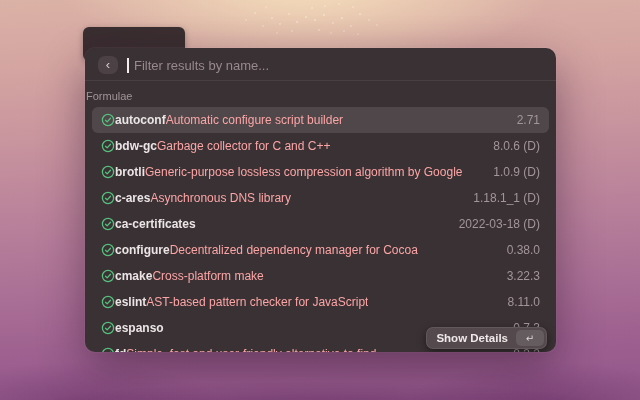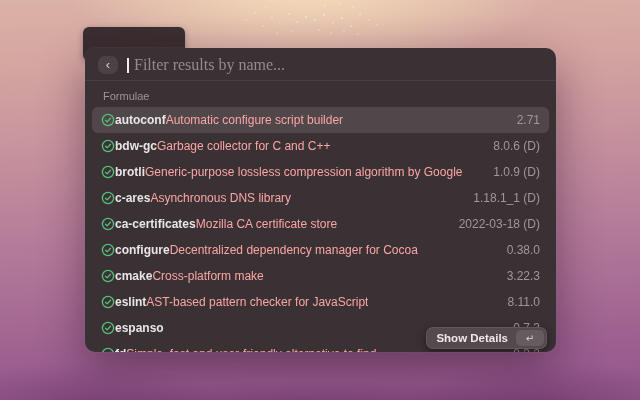--- a/index.html
+++ b/index.html
@@ -57,26 +57,26 @@
   }
   .searchbar{height:30px;display:flex;align-items:center;gap:9px;padding:2px 13px 0 13px;}
   .back-btn{
     width:20px;height:18px;border-radius:7px;background:#4c4245;flex:0 0 auto;
     display:flex;align-items:center;justify-content:center;cursor:pointer;
   }
   .back-btn .chev{font-size:13px;line-height:1;color:#d8cfd1;margin-top:-2px;}
   .caret{width:2px;height:15px;background:#f3eeee;flex:0 0 auto;margin-right:-4px;}
   .search-input{
     flex:1;background:transparent;border:none;outline:none;
-    font-family:Liberation Serif, serif;
-    font-size:16px;color:#fdba74;caret-color:transparent;padding:0;
+    font-family:Liberation Sans, sans-serif;
+    font-size:13px;color:#fdba74;caret-color:transparent;padding:0;
   }
   .search-input::placeholder{color:#97898d;opacity:1;}
   .divider{border-top:1px solid rgba(255,255,255,.07);}
-  .section-label{font-size:11px;color:#a09497;margin:9px 15px 5px 18px;}
+  .section-label{font-size:11px;color:#a09497;margin:9px 15px 5px 1px;}
   
   .list{margin:0 7px;}
   .row{
     height:26px;display:flex;align-items:center;gap:0;
     padding:0 9px;border-radius:6px;cursor:pointer;
   }
   .row.selected{background:rgba(255,255,255,.11);}
   .row .check{flex:0 0 auto;display:flex;}
   .row .name{font-size:12px;font-weight:700;color:#ebe5e6;white-space:nowrap;}
   .row .desc{font-size:12px;color:#fca5a5;white-space:nowrap;overflow:hidden;text-overflow:ellipsis;}
@@ -172,21 +172,20 @@
     </div>
 
     <div class="row">
       <span class="check">
           <svg width="14" height="14" viewBox="0 0 14 14">
             <circle cx="7" cy="7" r="5.6" fill="none" stroke="#56c07d" stroke-width="1.3"></circle>
             <path d="M4.5 7.2l1.7 1.7 3.3-3.6" fill="none" stroke="#56c07d" stroke-width="1.3" stroke-linecap="round" stroke-linejoin="round"></path>
           </svg>
         </span>
       <span class="name">ca-certificates</span>
-      <span class="desc">Mozilla CA certificate store</span>
       <span class="ver">2022-03-18 (D)</span>
     </div>
 
     <div class="row">
       <span class="check">
           <svg width="14" height="14" viewBox="0 0 14 14">
             <circle cx="7" cy="7" r="5.6" fill="none" stroke="#56c07d" stroke-width="1.3"></circle>
             <path d="M4.5 7.2l1.7 1.7 3.3-3.6" fill="none" stroke="#56c07d" stroke-width="1.3" stroke-linecap="round" stroke-linejoin="round"></path>
           </svg>
         </span>

